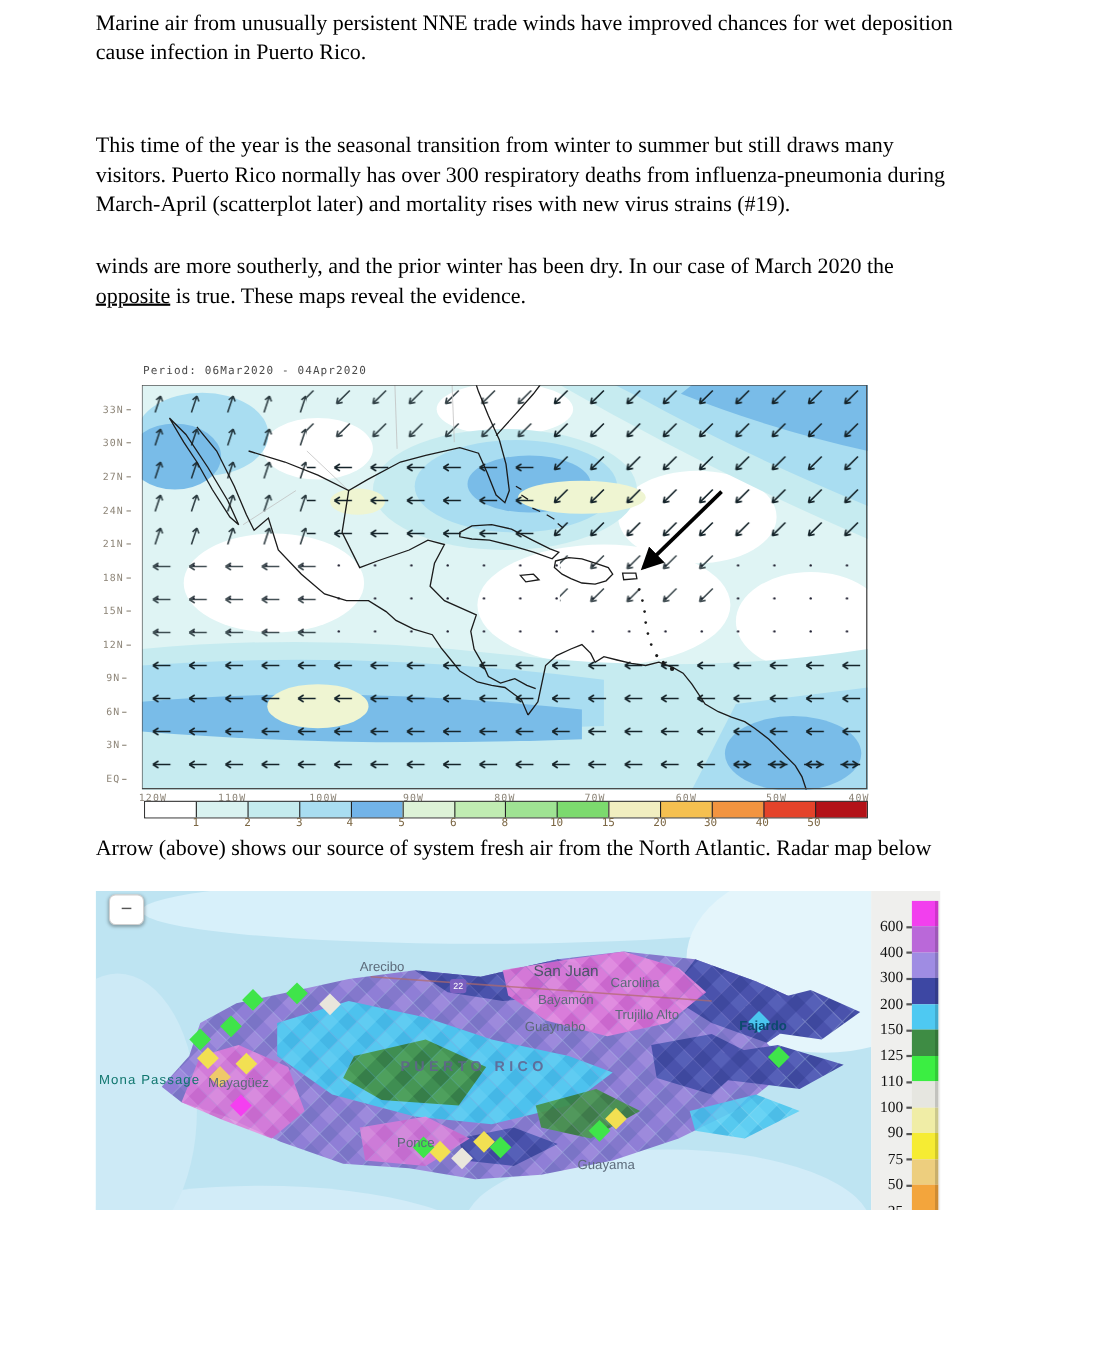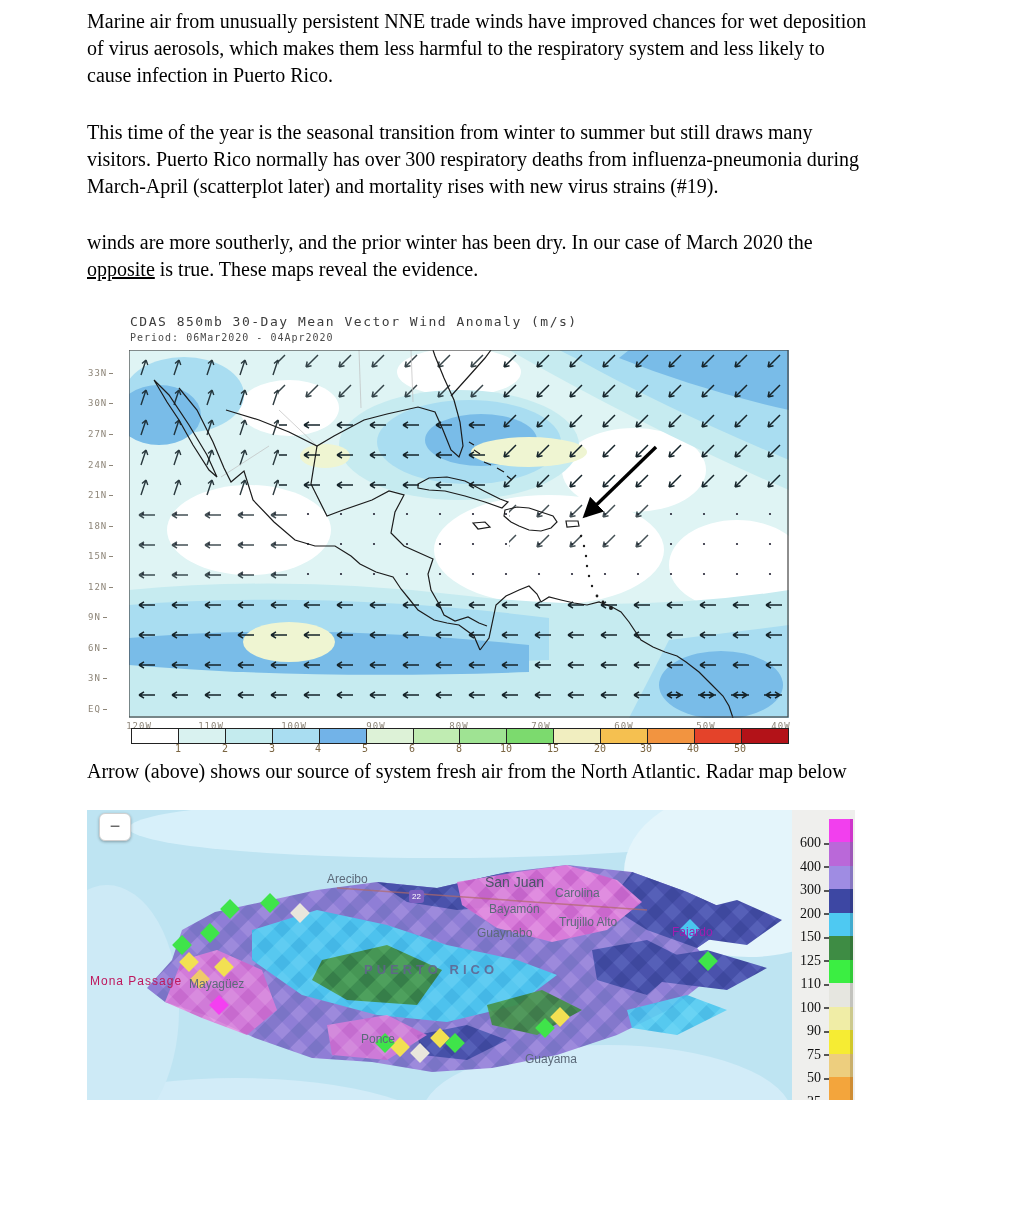--- a/index.html
+++ b/index.html
@@ -4,21 +4,21 @@
 <style>
   html,body{margin:0;padding:0;background:#fff;}
   #page{position:relative;width:1016px;height:1100px;background:#fff;overflow:hidden;
         font-family:"Liberation Serif",serif;color:#000;margin-left:32px;}
   .para{position:absolute;left:55px;width:930px;font-size:20px;line-height:27px;}
   .para div{white-space:nowrap;}
   .uline{text-decoration:underline;}
   
   #windwrap{position:absolute;left:97px;top:350px;width:660px;height:368px;}
   #windsvg{position:absolute;left:0;top:0;}
-  .latlab{position:absolute;left:-41px;width:36px;text-align:left;
+  .latlab{position:absolute;left:-41px;width:36px;text-align:center;
           font-family:"DejaVu Sans Mono",monospace;font-size:9px;letter-spacing:1px;color:#8d8578;}
   .latlab::after{content:"";display:inline-block;width:4px;height:1px;background:#8d8578;margin-left:2px;vertical-align:middle;}
   .lonlab{position:absolute;top:371px;transform:translateX(-50%);
           font-family:"DejaVu Sans Mono",monospace;font-size:9px;letter-spacing:1px;color:#8d8578;}
   #wtitle{position:absolute;left:98px;top:314px;font-family:"DejaVu Sans Mono",monospace;
           font-size:13px;letter-spacing:1.5px;color:#3c3c3c;}
   #wperiod{position:absolute;left:98px;top:332px;font-family:"DejaVu Sans Mono",monospace;
            font-size:10px;letter-spacing:1px;color:#4a4a4a;}
   #cbar{position:absolute;left:99px;top:728px;width:656px;height:14px;display:flex;
         border:1px solid #222;}
@@ -31,22 +31,22 @@
   .c4{background:#72b3e8}.c5{background:#ddf2d7}.c6{background:#c0ecb2}.c7{background:#9fe393}
   .c8{background:#7cda6e}.c9{background:#f1eec0}.c10{background:#f5c050}.c11{background:#f29440}
   .c12{background:#e4432a}.c13{background:#b31218}
   
   #radar{position:absolute;left:55px;top:810px;width:768px;height:393px;overflow:hidden;
          font-family:"Liberation Sans",sans-serif;}
   #rmap{position:absolute;left:0;top:0;width:705px;height:393px;background:#bee4f2;}
   .maplab{position:absolute;color:#5c6a7a;font-size:12px;white-space:nowrap;}
   #lab-sanjuan{font-size:14px;font-weight:normal;color:#4a5568;}
   #lab-pr{font-size:13px;letter-spacing:4px;color:#62628e;font-weight:bold;opacity:.85;}
-  #lab-mona{letter-spacing:1px;color:#be185d;}
-  #lab-fajardo{color:#a21caf;font-weight:normal;}
+  #lab-mona{letter-spacing:1px;color:#0f766e;}
+  #lab-fajardo{color:#0c4a6e;font-weight:bold;}
   #shield22{position:absolute;width:15px;height:13px;background:#7b5fc0;border-radius:3px;
             color:#fff;font-size:8px;text-align:center;line-height:13px;}
   #zoomout{position:absolute;left:12px;top:3px;width:30px;height:26px;background:#fff;
            border:1px solid #d0d0d0;border-radius:6px;box-shadow:0 1px 3px rgba(0,0,0,.3);
            font-size:18px;color:#555;text-align:center;line-height:24px;cursor:pointer;}
   #scalebar{position:absolute;left:112px;top:374px;width:112px;height:8px;border:1px solid #222;
             display:flex;flex-wrap:wrap;}
   #scalebar i{width:28px;height:4px;}
   .sb-b{background:#1c1c1c}.sb-w{background:#fff}
   .sclab{position:absolute;top:384px;font-size:10px;color:#111;font-family:"Liberation Sans",sans-serif;}
@@ -74,34 +74,32 @@
   #pct{position:absolute;left:833px;top:1170px;font-size:25px;font-weight:bold;
        font-family:"Liberation Serif",serif;}
 </style>
 </head>
 <body>
 
 <div id="page">
 
   <div class="para" style="top:8px">
     <div>Marine air from unusually persistent NNE trade winds have improved chances for wet deposition</div>
-    <div>of virus aerosols, which makes them less harmful to the respiratory system and less likely to</div>
     <div>cause infection in Puerto Rico.</div>
   </div>
   <div class="para" style="top:119px">
     <div>This time of the year is the seasonal transition from winter to summer but still draws many</div>
     <div>visitors. Puerto Rico normally has over 300 respiratory deaths from influenza-pneumonia during</div>
     <div>March-April (scatterplot later) and mortality rises with new virus strains (#19).</div>
   </div>
   <div class="para" style="top:229px">
     <div>winds are more southerly, and the prior winter has been dry. In our case of March 2020 the</div>
     <div><span class="uline">opposite</span><span> is true. These maps reveal the evidence.</span></div>
   </div>
 
-  <div id="wtitle">CDAS 850mb 30-Day Mean Vector Wind Anomaly (m/s)</div>
   <div id="wperiod">Period: 06Mar2020 - 04Apr2020</div>
 
   <div id="windwrap">
     <svg id="windsvg" width="660" height="368" viewBox="0 0 660 368">
       <defs>
         <pattern id="aW" width="33" height="30" patternUnits="userSpaceOnUse">
           <path d="M26,15 L10,15 M10,15 l5,-3.2 M10,15 l5,3.2" stroke="#15242a" stroke-width="1.5" fill="none"></path>
         </pattern>
         <pattern id="aSW" width="33" height="30" patternUnits="userSpaceOnUse">
           <path d="M24,5 L12,17 M12,17 l1.2,-5.5 M12,17 l5.5,-1.2" stroke="#15242a" stroke-width="1.5" fill="none"></path>

